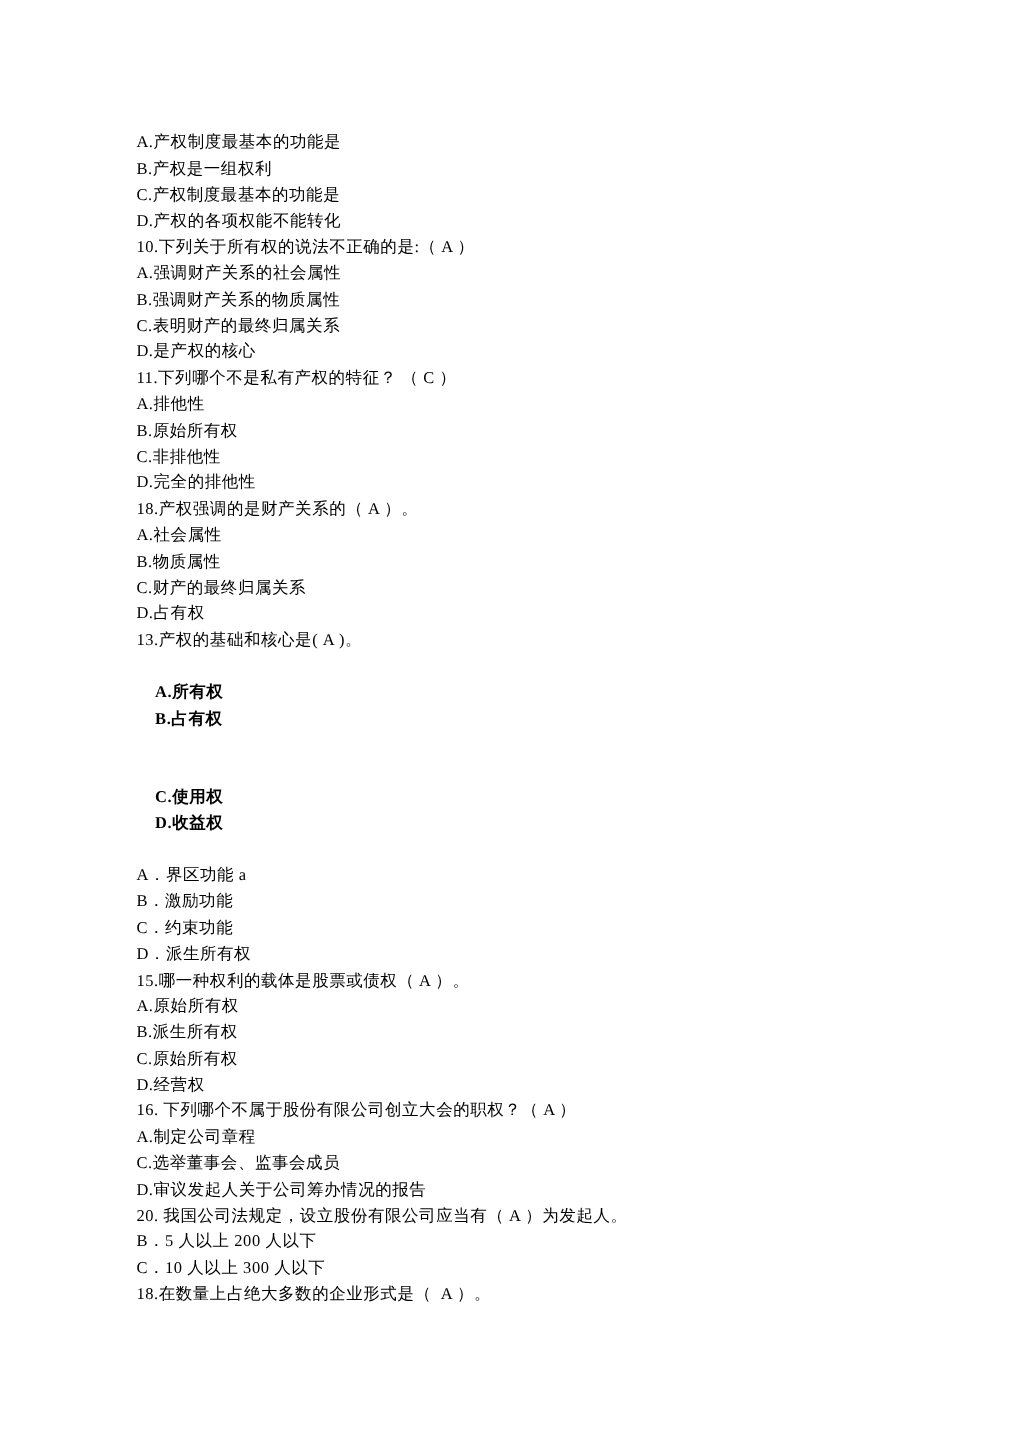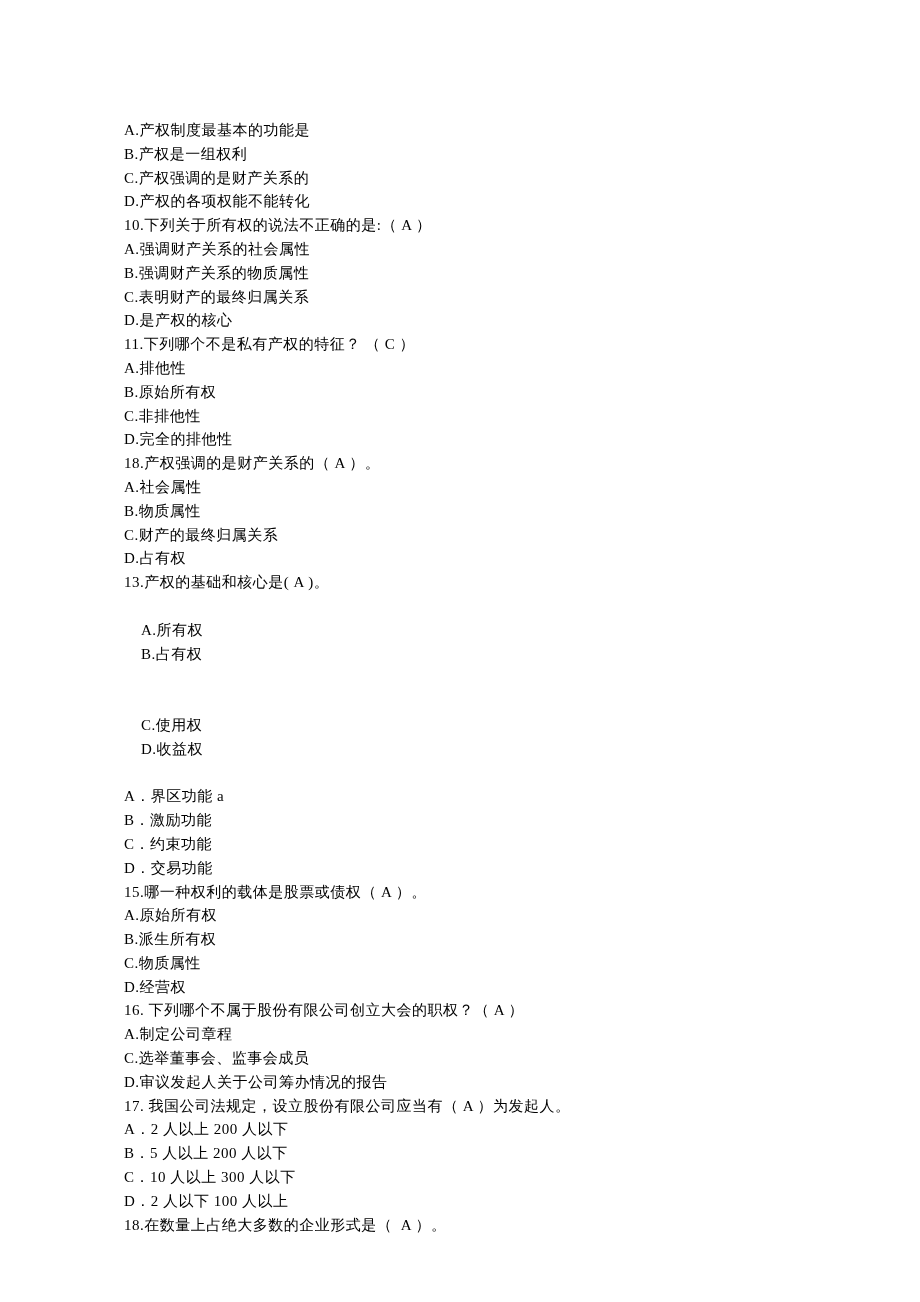--- a/index.html
+++ b/index.html
@@ -22,37 +22,38 @@
     font-size: 15px;
     color: #000000;
     letter-spacing: 0.5px;
   }
   .line {
     line-height: 23.8px;
     white-space: pre;
   }
   .opt-pair {
     display: block;
+    font-weight: bold;
   }
   .opt-col1 {
     display: inline-block;
     width: 158px;
   }
   .opt-col2 {
     display: inline-block;
   }
 </style>
 </head>
 <body>
 
 <div class="page">
 
   <div class="line">A.产权制度最基本的功能是</div>
   <div class="line">B.产权是一组权利</div>
-  <div class="line">C.产权强调的是财产关系的</div>
+  <div class="line">C.产权制度最基本的功能是</div>
   <div class="line">D.产权的各项权能不能转化</div>
 
   <div class="line">10.下列关于所有权的说法不正确的是:（ A ）</div>
   <div class="line">A.强调财产关系的社会属性</div>
   <div class="line">B.强调财产关系的物质属性</div>
   <div class="line">C.表明财产的最终归属关系</div>
   <div class="line">D.是产权的核心</div>
 
   <div class="line">11.下列哪个不是私有产权的特征？ （ C ）</div>
   <div class="line">A.排他性</div>
@@ -72,34 +73,32 @@
     <span class="opt-col2">B.占有权</span>
   </div>
   <div class="line opt-pair">
     <span class="opt-col1">C.使用权</span>
     <span class="opt-col2">D.收益权</span>
   </div>
 
   <div class="line">A．界区功能 a</div>
   <div class="line">B．激励功能</div>
   <div class="line">C．约束功能</div>
-  <div class="line">D．交易功能</div>
+  <div class="line">D．派生所有权</div>
 
   <div class="line">15.哪一种权利的载体是股票或债权（ A ）。</div>
   <div class="line">A.原始所有权</div>
   <div class="line">B.派生所有权</div>
-  <div class="line">C.物质属性</div>
+  <div class="line">C.原始所有权</div>
   <div class="line">D.经营权</div>
 
   <div class="line">16. 下列哪个不属于股份有限公司创立大会的职权？（ A ）</div>
   <div class="line">A.制定公司章程</div>
   <div class="line">C.选举董事会、监事会成员</div>
   <div class="line">D.审议发起人关于公司筹办情况的报告</div>
 
-  <div class="line">17. 我国公司法规定，设立股份有限公司应当有（ A ）为发起人。</div>
-  <div class="line">A．2 人以上 200 人以下</div>
+  <div class="line">20. 我国公司法规定，设立股份有限公司应当有（ A ）为发起人。</div>
   <div class="line">B．5 人以上 200 人以下</div>
   <div class="line">C．10 人以上 300 人以下</div>
-  <div class="line">D．2 人以下 100 人以上</div>
 
   <div class="line">18.在数量上占绝大多数的企业形式是（  A ）。</div>
 
 </div>
 
 </body></html>

